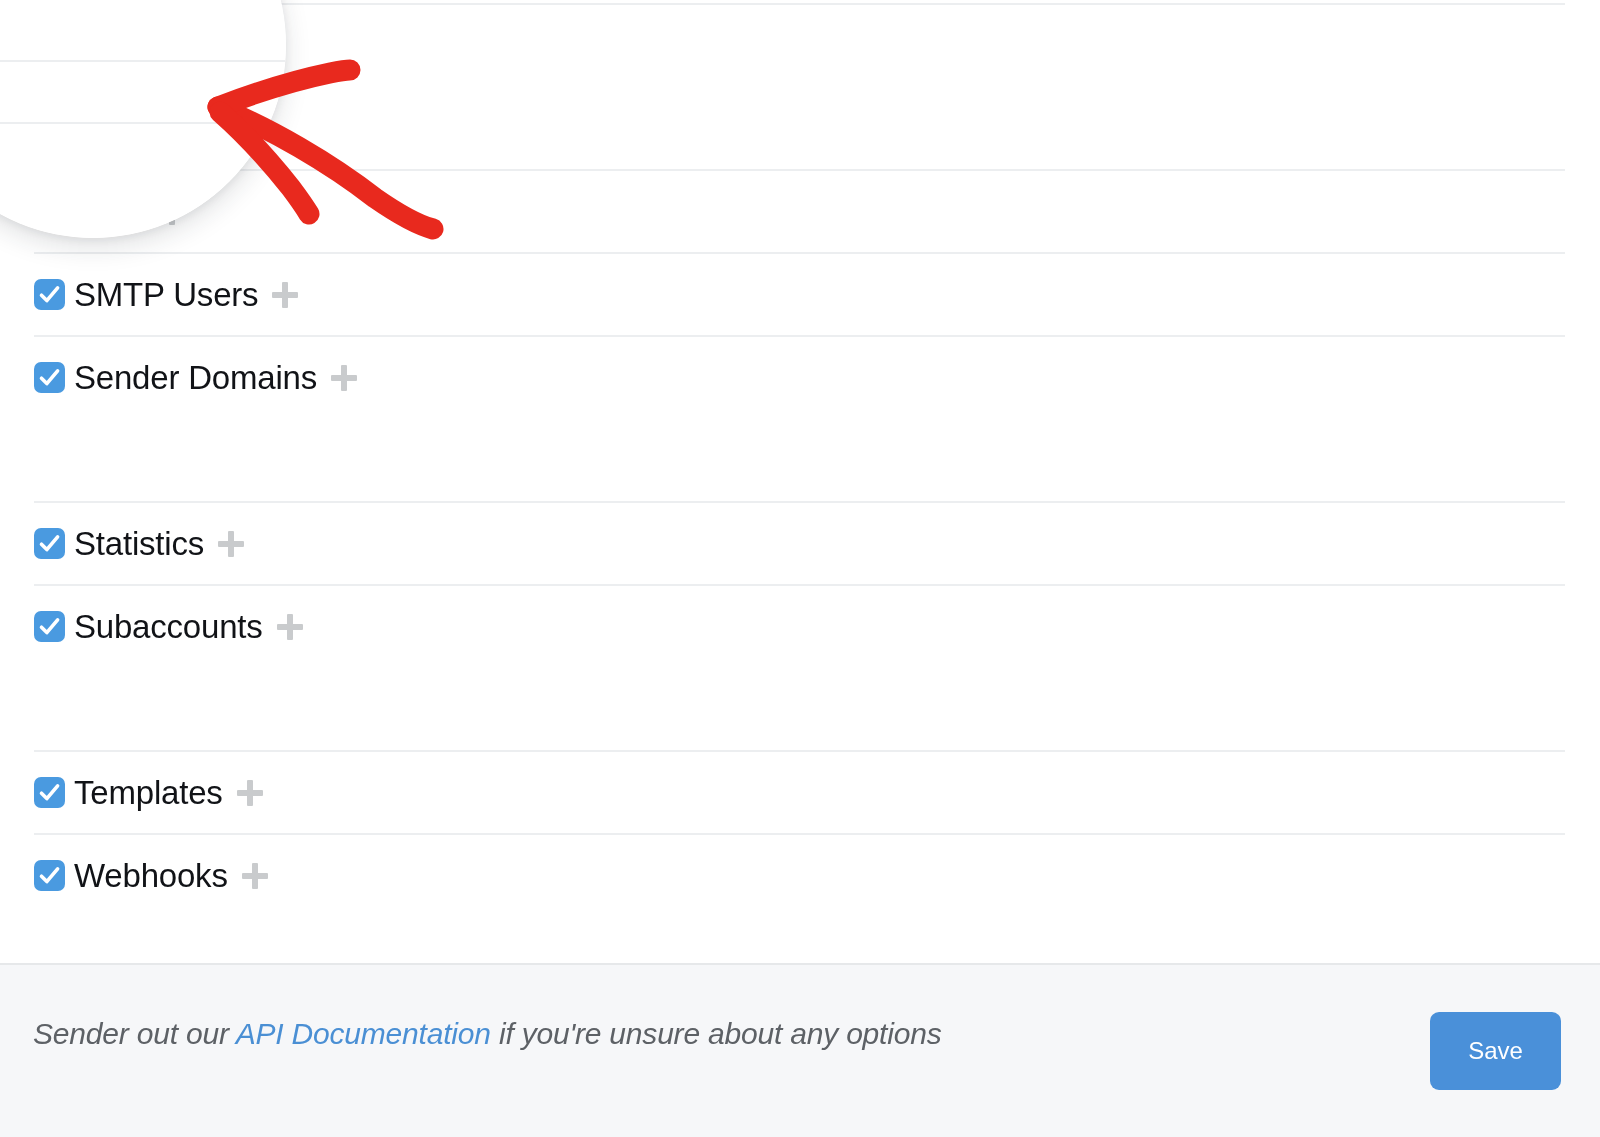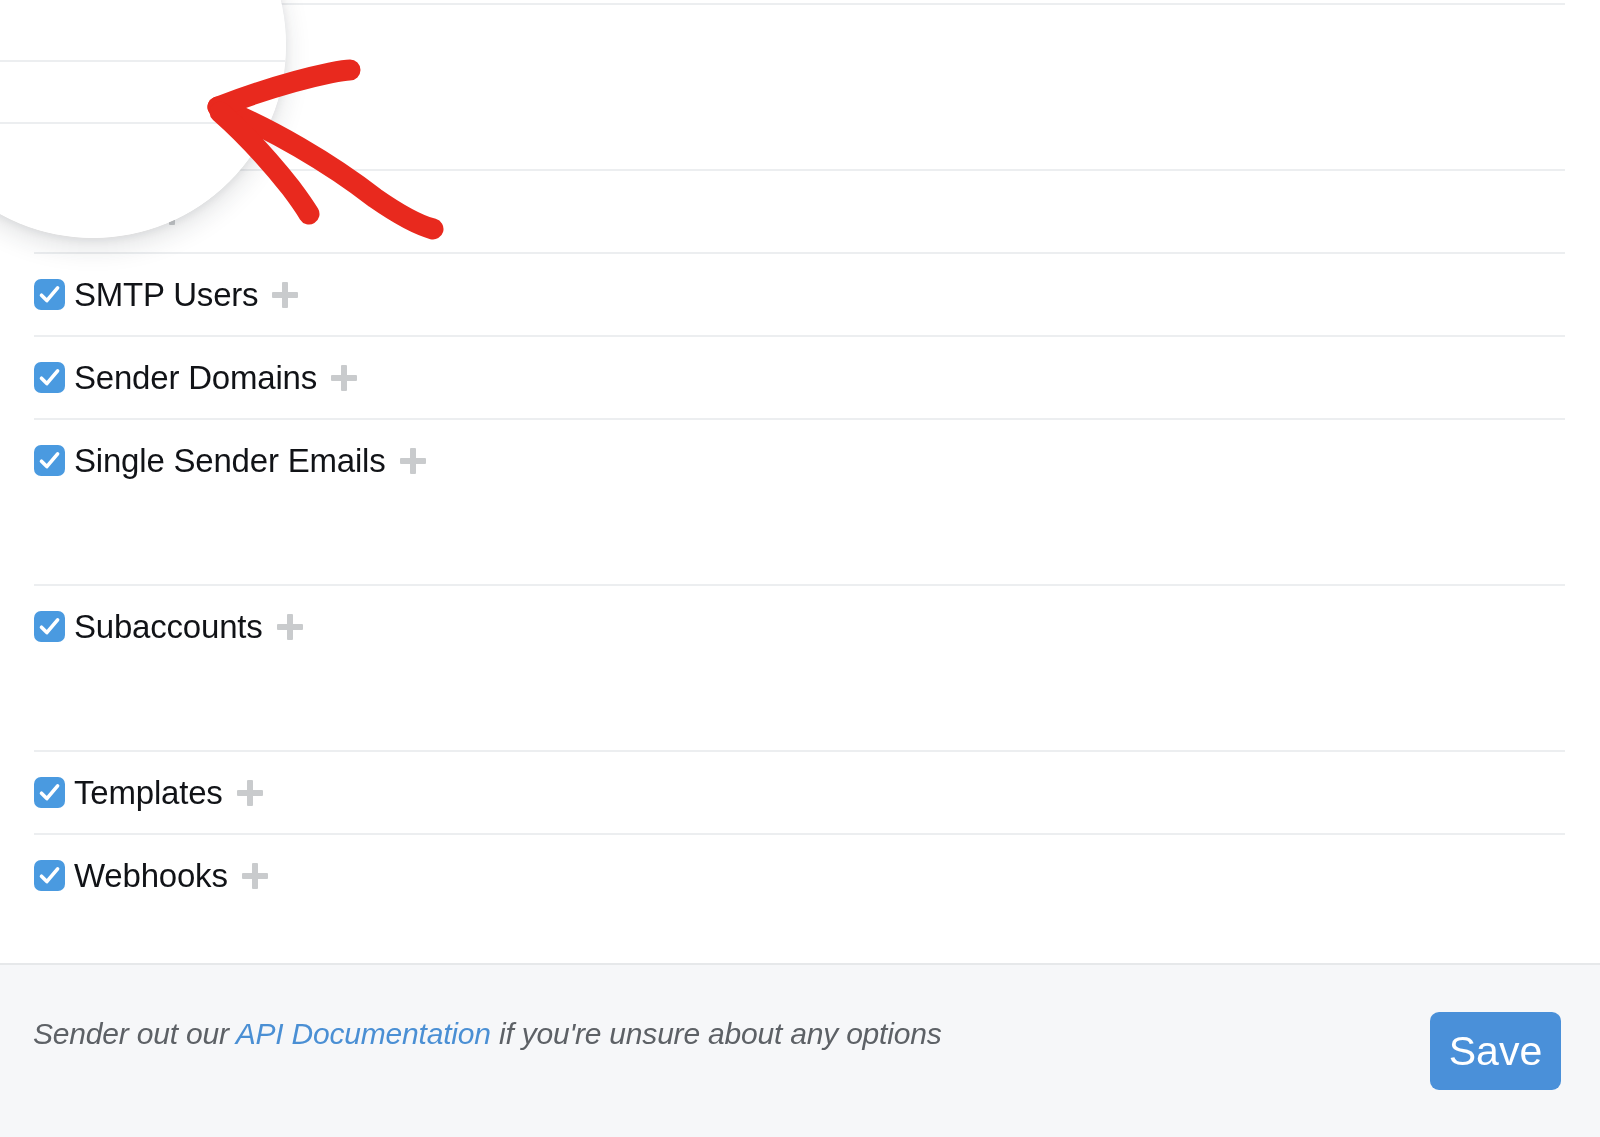--- a/index.html
+++ b/index.html
@@ -120,21 +120,21 @@
   .save-btn {
     position: absolute;
     left: 1430px;
     top: 1012px;
     width: 131px;
     height: 78px;
     background: #4a90d9;
     border: none;
     border-radius: 9px;
     color: #ffffff;
-    font-size: 41px;
+    font-size: 24px;
     font-family: "Liberation Sans", sans-serif;
     cursor: pointer;
     padding: 0;
     display: flex;
     align-items: center;
     justify-content: center;
   }
 
   
   .lens {
@@ -236,30 +236,30 @@
     <div class="perm-row has-divider" style="top:335px">
       <span class="cb">
         <svg viewBox="0 0 31 31" aria-hidden="true">
             <path d="M7.5 16.2 L12.8 21.6 L23.6 8.8" fill="none" stroke="#ffffff" stroke-width="3.6" stroke-linecap="round" stroke-linejoin="round"></path>
           </svg>
       </span>
       <span class="perm-label">Sender Domains</span>
       <span class="plus"></span>
     </div>
 
-    <div class="perm-row has-divider" style="top:418px">
-      <span class="cb">
-        <svg viewBox="0 0 31 31" aria-hidden="true">
-            <path d="M7.5 16.2 L12.8 21.6 L23.6 8.8" fill="none" stroke="#ffffff" stroke-width="3.6" stroke-linecap="round" stroke-linejoin="round"></path>
-          </svg>
-      </span>
-      <span class="perm-label">Single Sender Emails</span>
-      <span class="plus"></span>
-    </div>
-
+
+    <div class="perm-row has-divider" style="top:501px">
+      <span class="cb">
+        <svg viewBox="0 0 31 31" aria-hidden="true">
+            <path d="M7.5 16.2 L12.8 21.6 L23.6 8.8" fill="none" stroke="#ffffff" stroke-width="3.6" stroke-linecap="round" stroke-linejoin="round"></path>
+          </svg>
+      </span>
+      <span class="perm-label">Statistics</span>
+      <span class="plus"></span>
+    </div>
 
     <div class="perm-row has-divider" style="top:584px">
       <span class="cb">
         <svg viewBox="0 0 31 31" aria-hidden="true">
             <path d="M7.5 16.2 L12.8 21.6 L23.6 8.8" fill="none" stroke="#ffffff" stroke-width="3.6" stroke-linecap="round" stroke-linejoin="round"></path>
           </svg>
       </span>
       <span class="perm-label">Subaccounts</span>
       <span class="plus"></span>
     </div>

